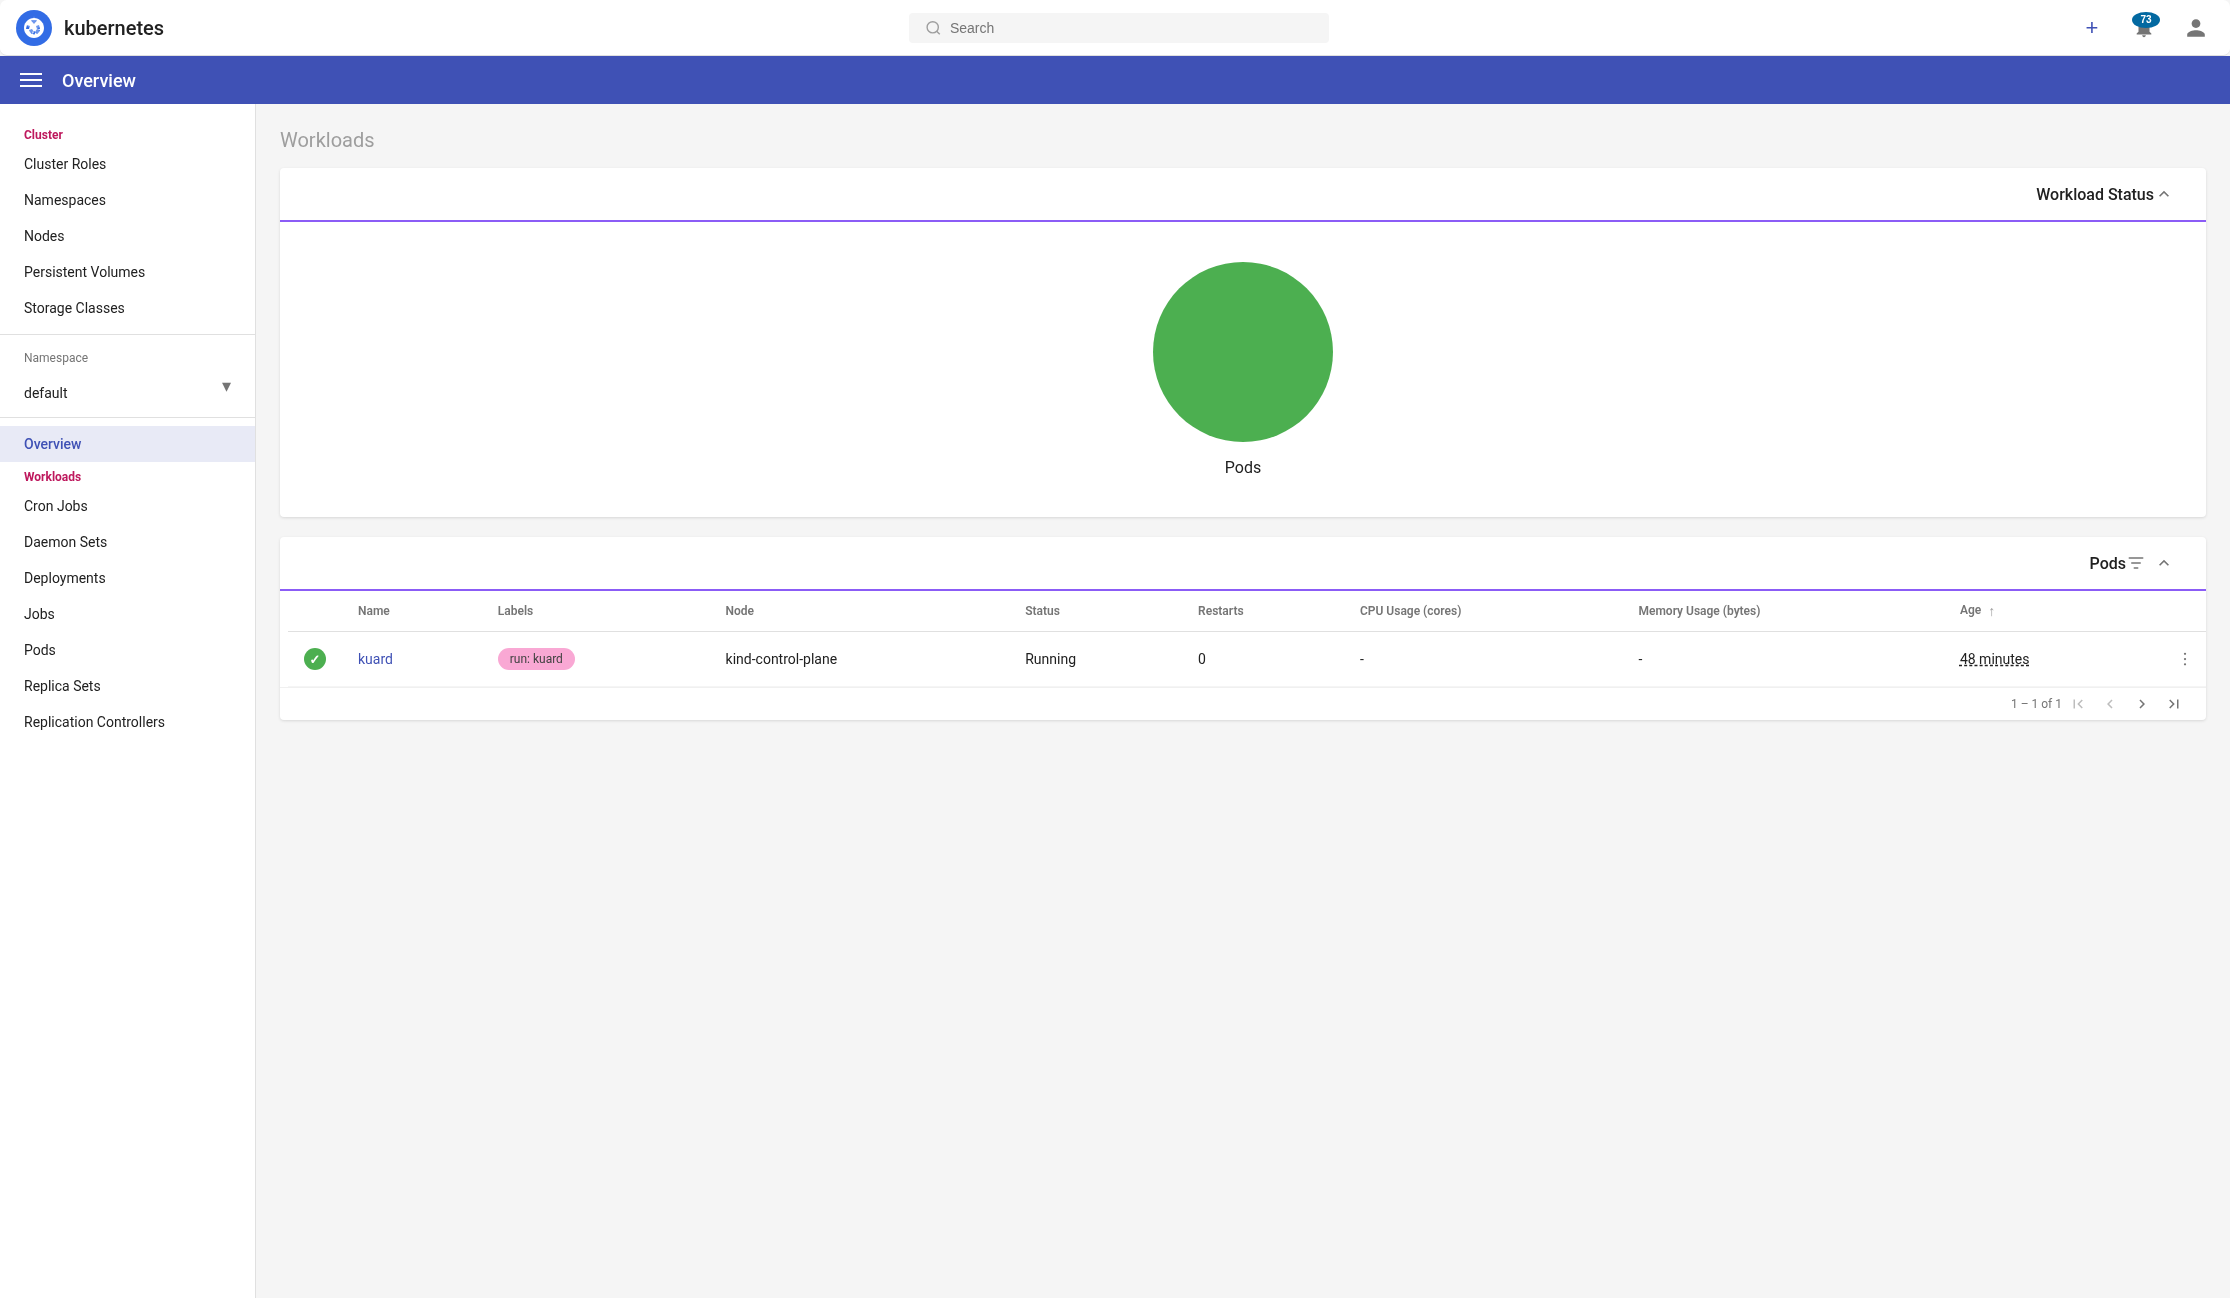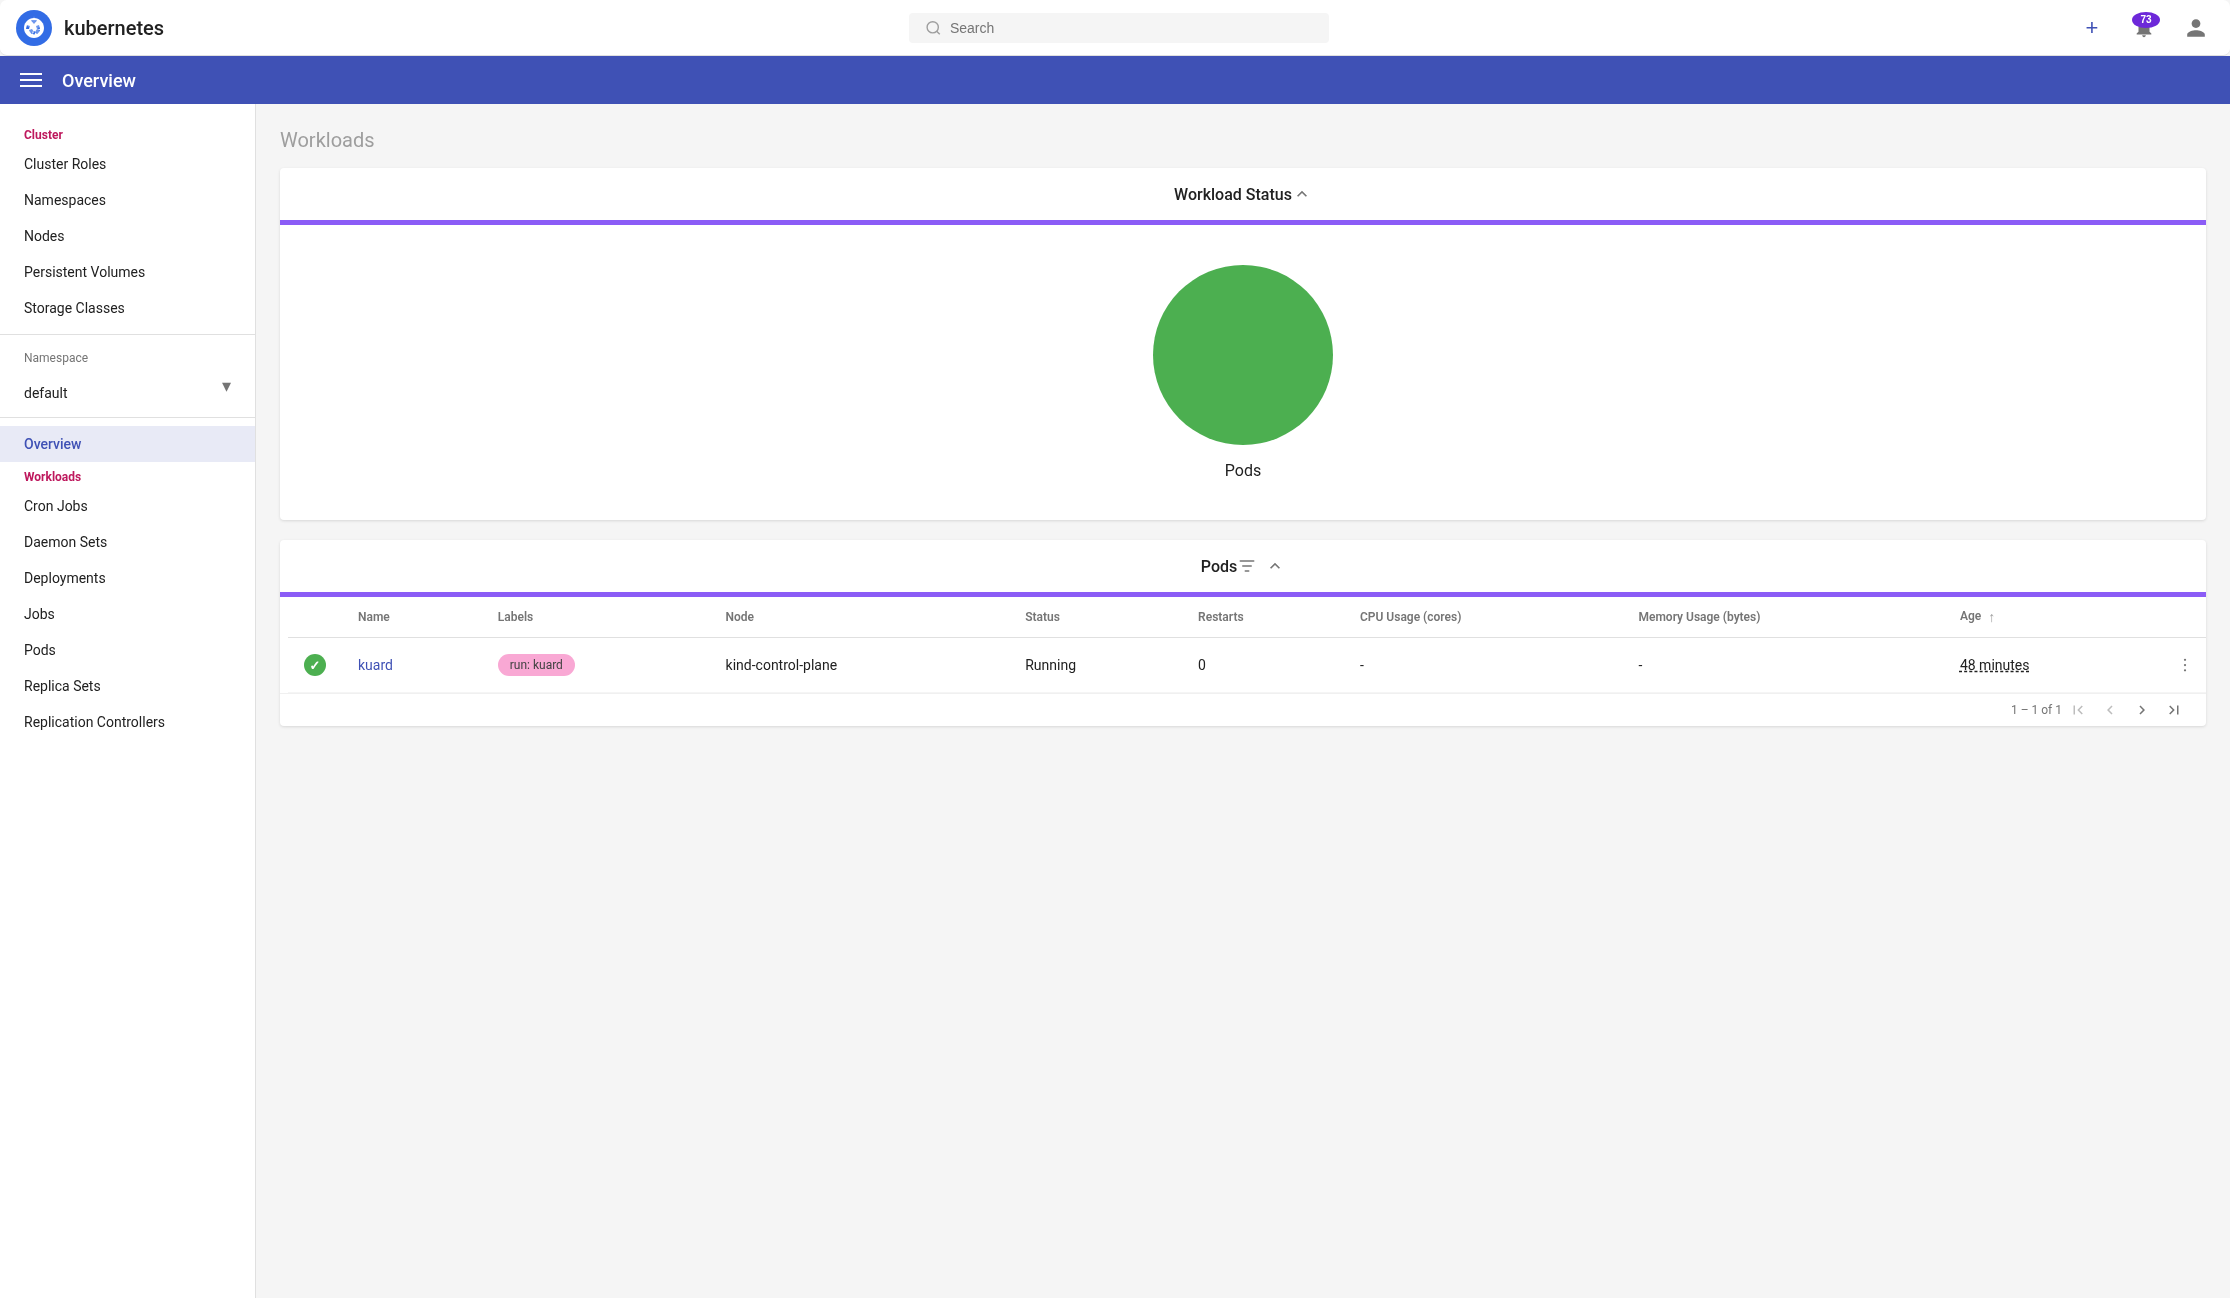--- a/index.html
+++ b/index.html
@@ -23,21 +23,21 @@
     }
     .topbar-right { display: flex; align-items: center; gap: 16px; }
     .icon-btn {
       background: none; border: none; cursor: pointer; color: #757575; font-size: 20px;
       display: flex; align-items: center; justify-content: center; width: 36px; height: 36px;
       border-radius: 50%;
     }
     .notif-btn { position: relative; }
     .notif-badge {
       position: absolute; top: 2px; right: 2px;
-      background: #6d28d9; color: #fff; font-size: 10px; font-weight: bold;
+      background: #0369a1; color: #fff; font-size: 10px; font-weight: bold;
       border-radius: 50%; width: 28px; height: 16px; display: flex; align-items: center; justify-content: center;
     }
 
     
     .subheader {
       position: fixed; top: 56px; left: 0; right: 0; z-index: 99;
       background: #3f51b5; color: #fff; height: 48px;
       display: flex; align-items: center; padding: 0 16px; gap: 16px;
     }
     .subheader-title { font-size: 18px; font-weight: 500; }
@@ -81,22 +81,22 @@
       min-height: calc(100vh - 104px);
     }
     .page-title { font-size: 20px; color: #9e9e9e; font-weight: 400; margin-bottom: 16px; }
 
     
     .card {
       background: #fff; border-radius: 4px; box-shadow: 0 1px 3px rgba(0,0,0,0.12);
       margin-bottom: 20px; overflow: hidden;
     }
     .card-header {
-      display: flex; align-items: center; justify-content: center;
-      padding: 16px 8px; border-bottom: 5px solid #8b5cf6;
+      display: flex; align-items: center; justify-content: flex-end;
+      padding: 16px 32px; border-bottom: 2px solid #8b5cf6;
     }
     .card-title { font-size: 16px; font-weight: 500; color: #212121; }
     .card-actions { display: flex; gap: 8px; align-items: center; }
 
     
     .workload-status-body {
       display: flex; align-items: center; justify-content: center;
       padding: 40px 20px;
     }
     .pod-circle-container { display: flex; flex-direction: column; align-items: center; gap: 16px; }

